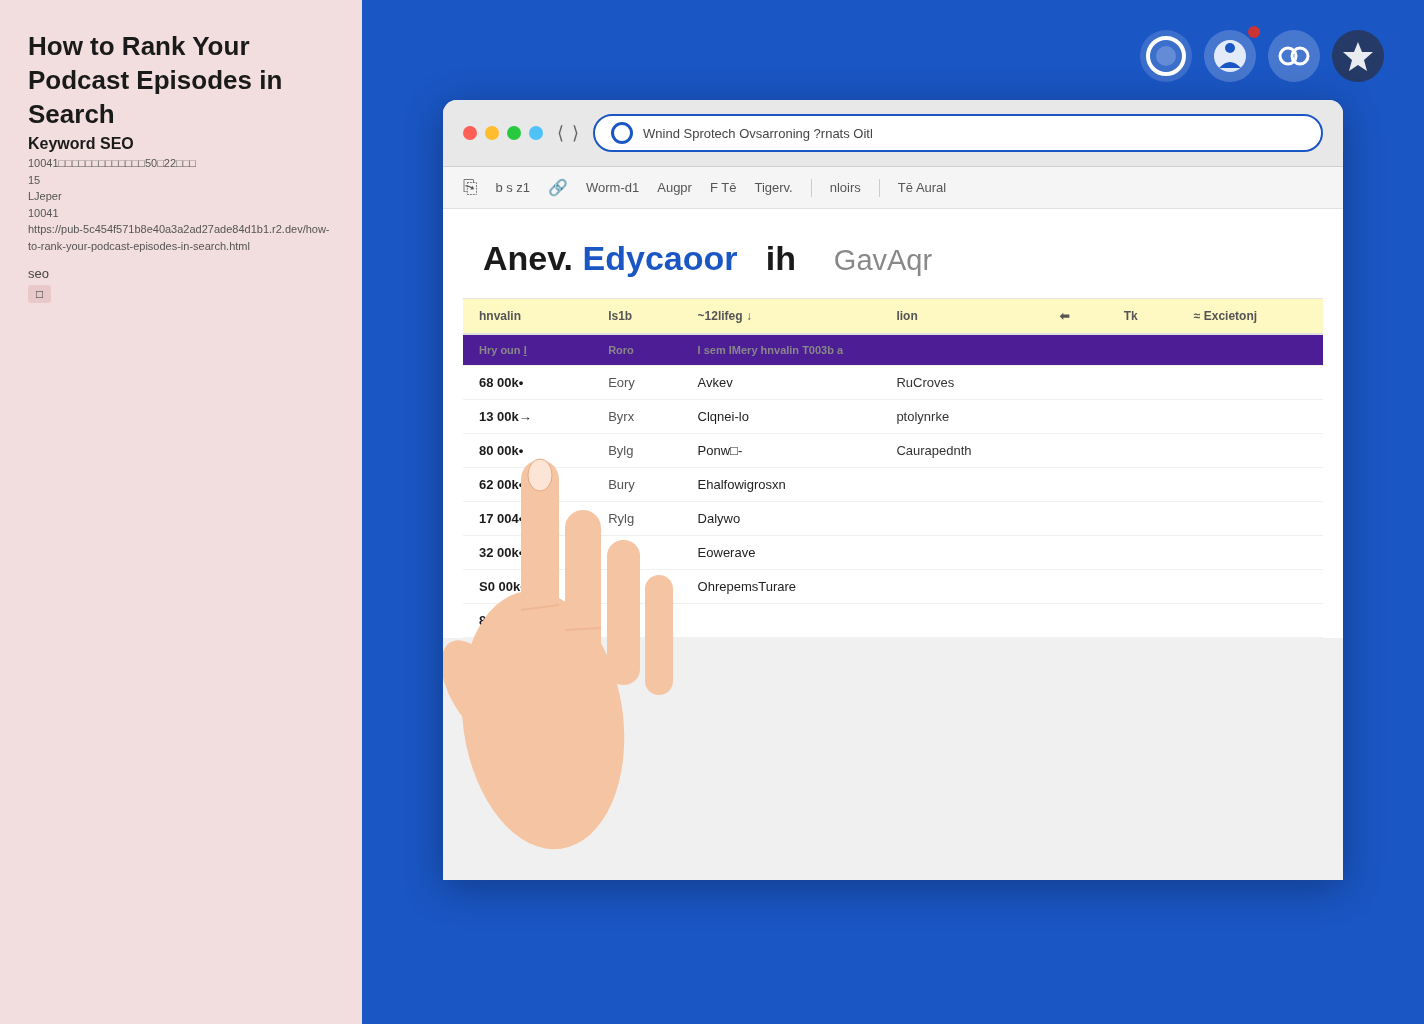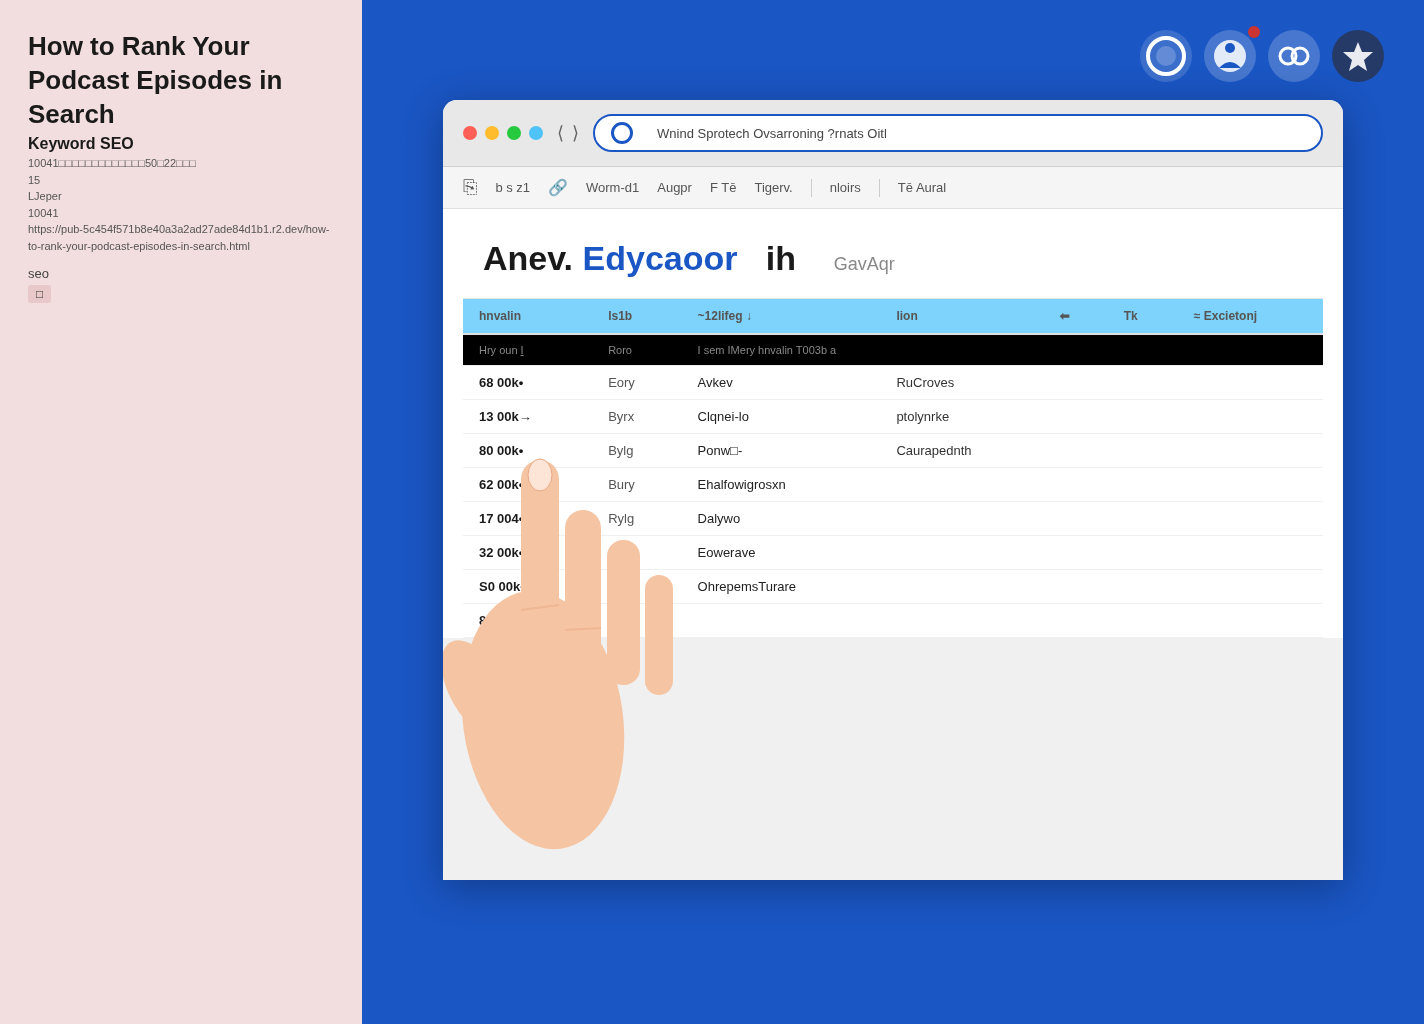--- a/index.html
+++ b/index.html
@@ -127,21 +127,21 @@
       color: #666;
       font-size: 16px;
     }
     .url-bar {
       flex: 1;
       background: white;
       border-radius: 20px;
       padding: 6px 16px;
       display: flex;
       align-items: center;
-      gap: 24px;
+      gap: 10px;
       border: 2px solid #1a56c4;
     }
     .url-circle {
       width: 22px;
       height: 22px;
       border-radius: 50%;
       border: 3px solid #1a56c4;
     }
     .url-text {
       font-size: 13px;
@@ -186,21 +186,21 @@
     .data-table-container {
       padding: 0 20px;
     }
 
     table {
       width: 100%;
       border-collapse: collapse;
       font-size: 13px;
     }
     thead tr {
-      background: #7dd3fc;
+      background: #fef9c3;
       border-top: 1px solid #e5e5e5;
       border-bottom: 2px solid #e0e0e0;
     }
     th {
       padding: 10px 16px;
       text-align: left;
       font-weight: 600;
       color: #555;
       font-size: 12px;
     }
@@ -320,37 +320,37 @@
     </div>
 
     <div class="page-content">
       <div class="page-header">
         <div style="font-size:34px; font-weight:800; color:#1a1a1a;">
           <span>Anev.</span>
           <span style="color:#1a56c4;">Edycaoor</span>
           &nbsp;
           <span>ih</span>
           &nbsp;&nbsp;
-          <span style="color:#888;font-size:18px;font-weight:400;">GavAqr</span>
+          <span style="color:#888;font-size:29px;font-weight:400;">GavAqr</span>
         </div>
       </div>
 
       <div class="data-table-container">
         <table>
           <thead>
             <tr>
               <th>hnvalin</th>
               <th>ls1b</th>
               <th>~12lifeg ↓</th>
               <th>lion</th>
               <th>⬅</th>
               <th>Tk</th>
               <th>≈ Excietonj</th>
             </tr>
-            <tr style="background:#000000; border-bottom:1px solid #eee;">
+            <tr style="background:#4c1d95; border-bottom:1px solid #eee;font-weight:bold;">
               <td style="color:#888;font-size:11px;">Hry oun <span style="text-decoration:underline;">I</span></td>
               <td style="color:#888;font-size:11px;">Roro</td>
               <td colspan="5" style="color:#888;font-size:11px;">I sem IMery hnvalin T003b a</td>
             </tr>
           </thead>
           <tbody>
             <tr class="table-row">
               <td class="vol-col">68 00k•</td>
               <td class="keyword-col">Eory</td>
               <td>Avkev</td>

